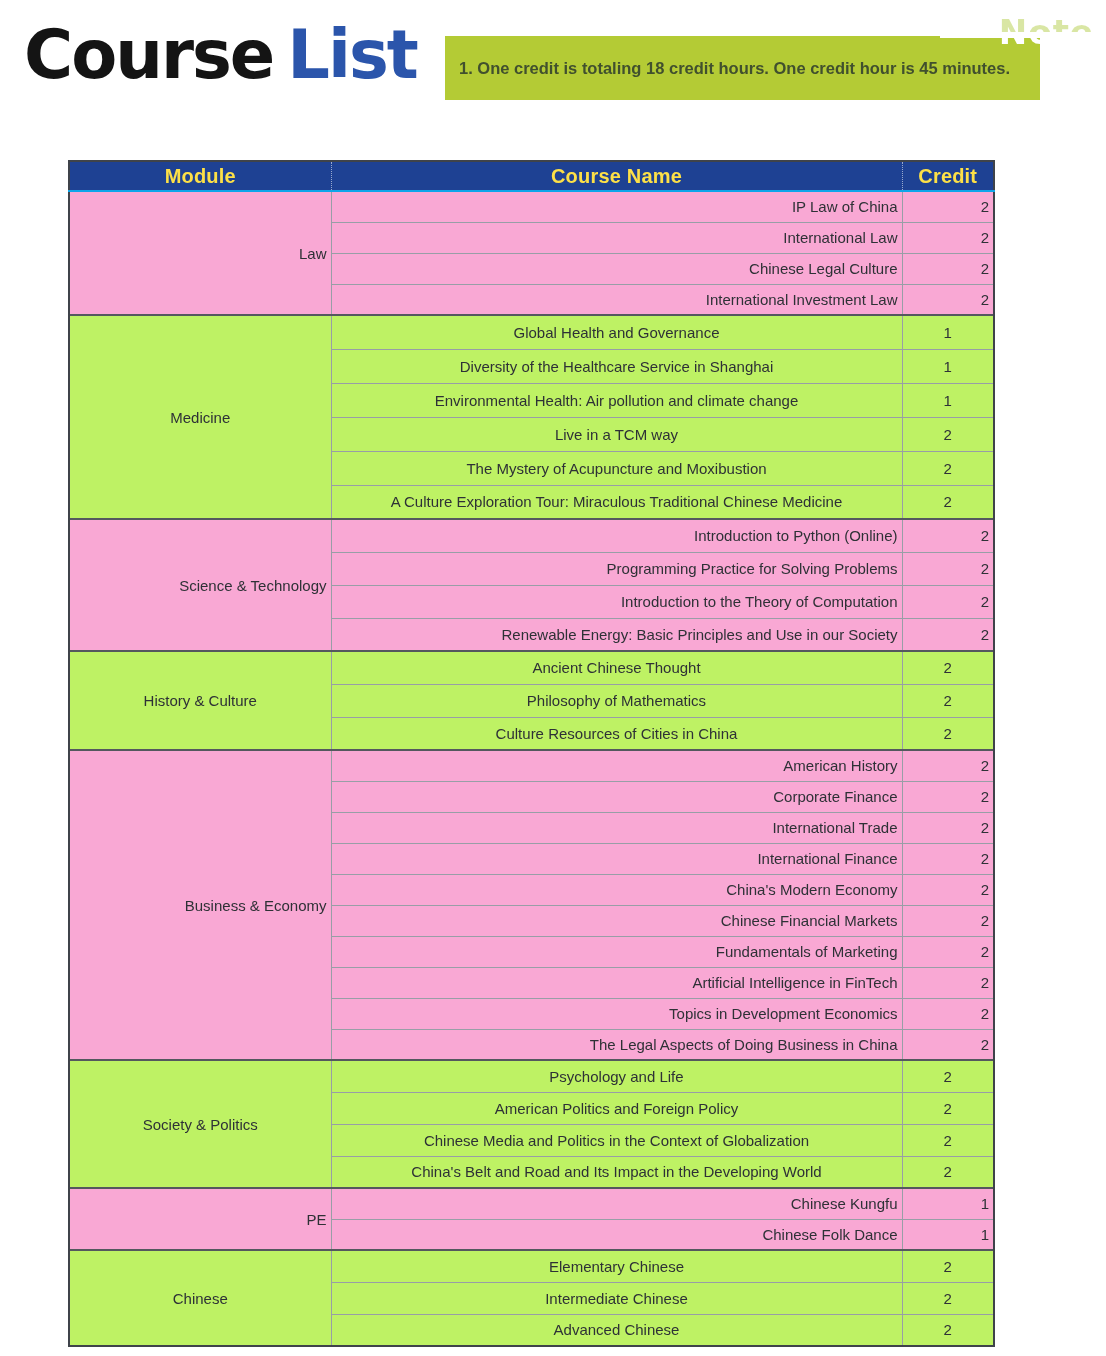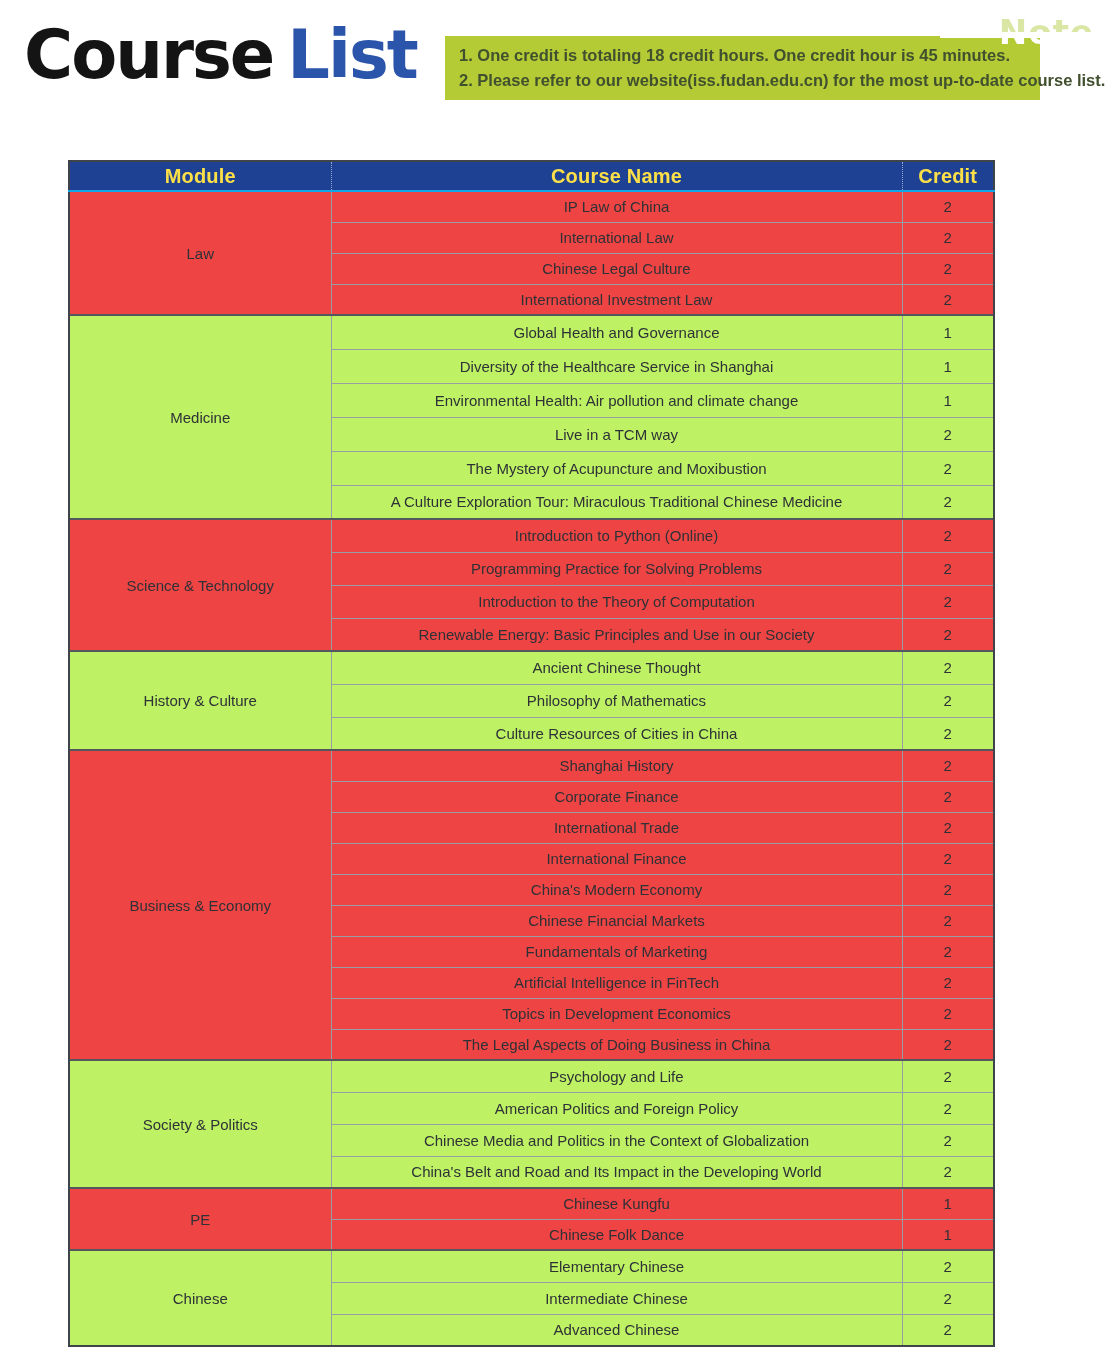--- a/index.html
+++ b/index.html
@@ -60,42 +60,41 @@
   td{
     border:1px solid #989ea6;
     text-align:center;vertical-align:middle;
     font-size:15px;color:#2e3136;
     padding:0 4px;overflow:hidden;white-space:nowrap;
   }
   tr.sec-start td{border-top:2px solid #54585e;}
   .module-cell{border-left:2px solid #3f434a;font-size:15px;margin-left:20px;}
   .credit-cell{border-right:2px solid #3f434a;}
   tr.shaded td{background:#bef264;}
-  tr:not(.shaded) td{background:#ef4444;}
+  tr:not(.shaded) td{background:#f9a8d4;text-align:right;}
 
   
   tr.sec0{height:31px;}
   tr.sec1{height:34px;}
   tr.sec2{height:33px;}
   tr.sec3{height:33px;}
   tr.sec4{height:31px;}
   tr.sec5{height:32px;}
   tr.sec6{height:31px;}
   tr.sec7{height:32px;}
 </style>
 </head>
 <body>
 
 <div class="page-title">
   <span class="title-word-1">Course</span><span class="title-word-2">List</span>
 </div>
 
 <div class="note-box">
   <div class="note-line">1. One credit is totaling 18 credit hours. One credit hour is 45 minutes.</div>
-  <div class="note-line">2. Please refer to our website(iss.fudan.edu.cn) for the most up-to-date course list.</div>
 </div>
 <div class="note-label">Note</div>
 
 <table class="course-table">
   <colgroup>
     <col class="c-module">
       <col class="c-course">
       <col class="c-credit">
   </colgroup>
   <thead>
@@ -173,21 +172,21 @@
       <tr class="sec3 shaded">
         <td class="course-cell">Philosophy of Mathematics</td>
         <td class="credit-cell">2</td>
       </tr>
       <tr class="sec3 shaded">
         <td class="course-cell">Culture Resources of Cities in China</td>
         <td class="credit-cell">2</td>
       </tr>
       <tr class="sec4 sec-start">
         <td rowspan="10" class="module-cell">Business &amp; Economy</td>
-        <td class="course-cell">Shanghai History</td>
+        <td class="course-cell">American History</td>
         <td class="credit-cell">2</td>
       </tr>
       <tr class="sec4">
         <td class="course-cell">Corporate Finance</td>
         <td class="credit-cell">2</td>
       </tr>
       <tr class="sec4">
         <td class="course-cell">International Trade</td>
         <td class="credit-cell">2</td>
       </tr>

